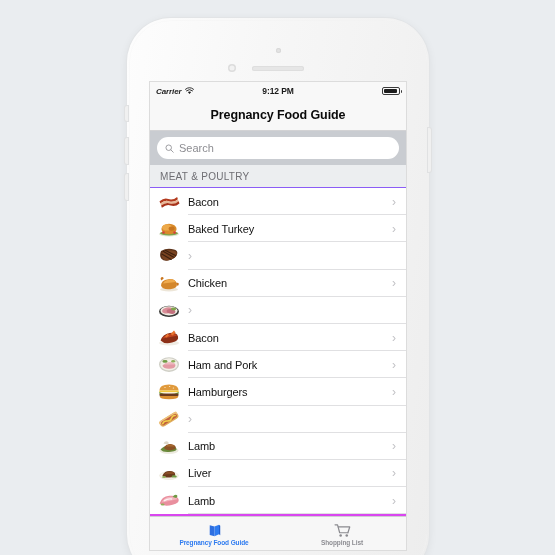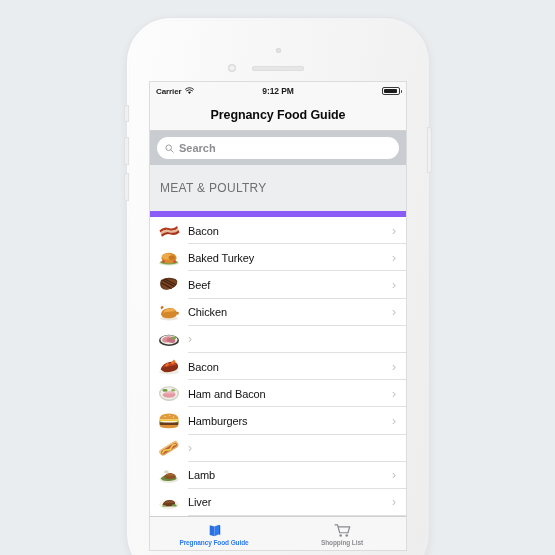--- a/index.html
+++ b/index.html
@@ -91,21 +91,21 @@
     flex: 0 0 18px;
     background: #f8f8f8;
     display: flex;
     align-items: center;
     padding: 0 6px;
     font-size: 8px;
     color: #1b1b1b;
     font-weight: bold;
     letter-spacing: -0.1px;
   }
-  #status-left { display: flex; align-items: center; gap: 3px; flex: 1; }
+  #status-left { display: flex; align-items: center; gap: 3px; flex: 1; font-style: italic; }
   #status-center { flex: 0 0 auto; font-weight: bold; font-size: 8.5px; }
   #status-right { flex: 1; display: flex; justify-content: flex-end; align-items: center; }
 
   #battery-icon {
     width: 18px; height: 8px;
     border: 1px solid #3a3a3a;
     border-radius: 2px;
     position: relative;
     padding: 1px;
     box-sizing: border-box;
@@ -155,45 +155,44 @@
     background: #ffffff;
     border-radius: 11px;
     display: flex;
     align-items: center;
     padding: 0 8px;
     gap: 5px;
   }
   #search-placeholder {
     font-size: 11px;
     color: #8d8d92;
-    font-weight: bold;
   }
   .search-glass {
     width: 9px; height: 9px;
     flex: 0 0 9px;
     display: block;
   }
 
   
   #section-header {
     flex: 0 0 22px;
     background: #eceef0;
     display: flex;
     align-items: center;
-    padding: 12px 10px;
-    font-size: 12px;
+    padding: 0 10px;
+    font-size: 10px;
     letter-spacing: 0.3px;
     color: #6e6e73;
-    border-bottom: 6px solid #8b5cf6;
+    border-bottom: 1px solid #8b5cf6;
   }
 
   
   #food-list {
     flex: 1 1 auto;
-    background: #737373;
+    background: #d946ef;
     overflow: hidden;
   }
   .list-row {
     height: 27.2px;
     display: flex;
     align-items: center;
     padding-left: 7px;
     position: relative;
     background: #ffffff;
   }
@@ -326,21 +325,20 @@
         <div class="list-row">
           <span class="row-thumb"><svg viewBox="0 0 24 21">
       <path d="M4 6 q6 -3.5 13 -1.5 q4.4 1.3 3 5 q-1.4 3.8 -7 5.6 q-6 1.9 -8.6 -1.4 q-2.4 -3 -0.4 -7.7 Z" fill="#5c3219"></path>
       <path d="M5.4 7.2 q5.6 -3 12 -1.2 q3.4 1 2.2 4.1 q-1.2 3.1 -6.2 4.7 q-5.2 1.6 -7.4 -1.1 q-2 -2.5 -0.6 -6.5 Z" fill="#7a4421"></path>
       <g stroke="#331a0b" stroke-width="1.1" stroke-linecap="round" opacity="0.85">
         <line x1="6.4" y1="6.6" x2="16.8" y2="12.2"></line>
         <line x1="8.6" y1="5.6" x2="18.6" y2="10.6"></line>
         <line x1="5.2" y1="9.2" x2="14.2" y2="14.4"></line>
       </g>
             </svg></span>
-          <span class="row-label">Beef</span>
           <span class="row-chevron">›</span>
         </div>
         <div class="list-row">
           <span class="row-thumb"><svg viewBox="0 0 24 21">
       <ellipse cx="12" cy="16.4" rx="9" ry="2" fill="#ede6d8"></ellipse>
       <path d="M4 12.6 q0 -5.6 7.2 -6.4 q7.4 -0.8 8.6 4.6 q1 4.6 -6.6 5.4 q-7.8 0.8 -9.2 -3.6 Z" fill="#d4872b"></path>
       <path d="M6 10.4 q1.6 -3.6 6.6 -4 q5 -0.4 6.2 2.6" fill="#efab4e"></path>
       <path d="M4.6 7.4 q-1.8 -1.4 -0.6 -2.8 q1.4 -1.4 2.8 0.6" fill="#c9761f"></path>
       <path d="M19 9.8 q2.4 -0.6 2.8 1 q0.4 1.8 -1.8 2" fill="#c9761f"></path>
       </svg></span>
@@ -370,21 +368,21 @@
         </div>
         <div class="list-row">
           <span class="row-thumb"><svg viewBox="0 0 24 21">
       <ellipse cx="12" cy="10.6" rx="10" ry="7.4" fill="#cfcfc6"></ellipse>
       <ellipse cx="12" cy="10.4" rx="8.6" ry="6.2" fill="#f2efe6"></ellipse>
       <path d="M5.4 11.8 q3.4 -3.6 8.4 -3.2 q5 0.4 4.6 3.2 q-0.4 2.8 -6 3 q-5.8 0.2 -7 -3 Z" fill="#e39aa4"></path>
       <path d="M6.6 10.6 q3.2 -2.6 7.6 -2.2 q3.8 0.4 3.6 2.2" fill="#efb8bf"></path>
       <ellipse cx="8" cy="7.4" rx="2.6" ry="1.4" fill="#6f9a44"></ellipse>
       <ellipse cx="16.2" cy="7.2" rx="2" ry="1.2" fill="#8fb05a"></ellipse>
       </svg></span>
-          <span class="row-label">Ham and Bacon</span>
+          <span class="row-label">Ham and Pork</span>
           <span class="row-chevron">›</span>
         </div>
         <div class="list-row">
           <span class="row-thumb"><svg viewBox="0 0 24 21">
       <path d="M2.4 9.6 q0 -6 9.6 -6 q9.6 0 9.6 6 Z" fill="#e09a3c"></path>
       <ellipse cx="8" cy="6.4" rx="0.7" ry="0.5" fill="#fbe9c8"></ellipse>
       <ellipse cx="12.6" cy="5.6" rx="0.7" ry="0.5" fill="#fbe9c8"></ellipse>
       <ellipse cx="16.4" cy="7" rx="0.7" ry="0.5" fill="#fbe9c8"></ellipse>
       <rect x="2.2" y="9.4" width="19.6" height="1.8" rx="0.9" fill="#f2c83c"></rect>
       <path d="M2.2 11 q4 2.2 9.8 2.2 q5.8 0 9.8 -2.2 l0 1.6 q-4 2.2 -9.8 2.2 q-5.8 0 -9.8 -2.2 Z" fill="#6fa03c"></path>

